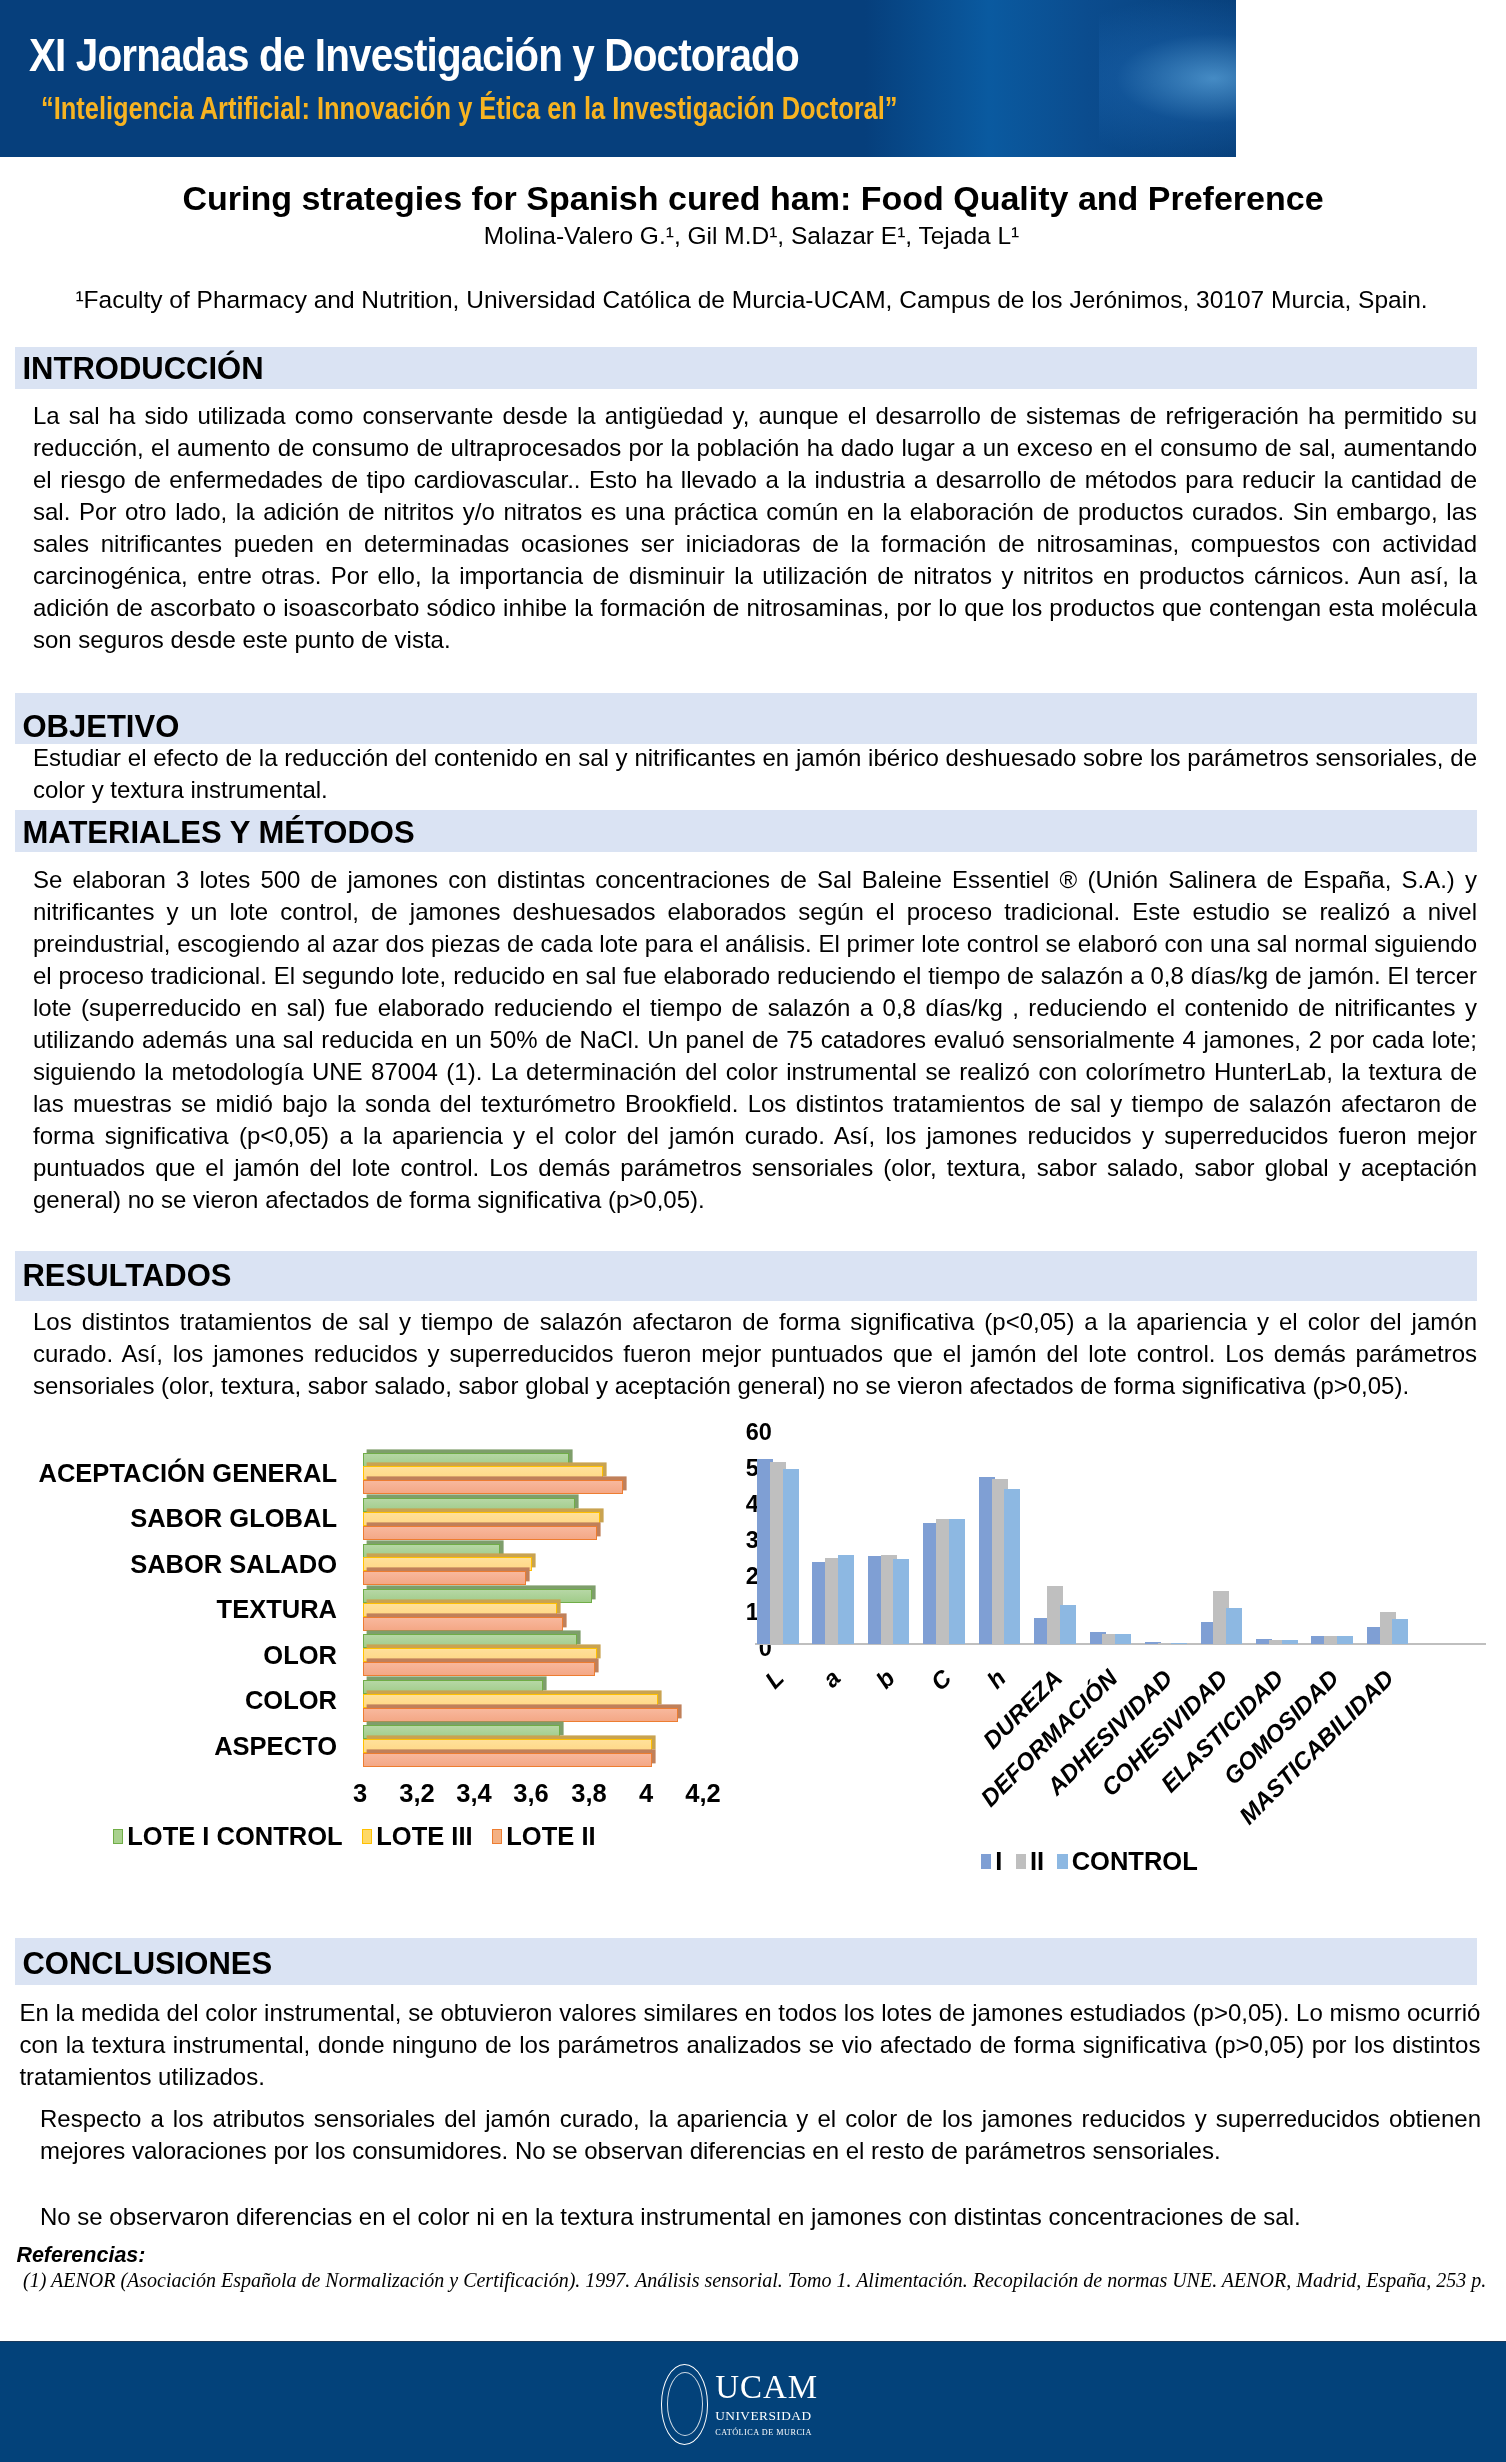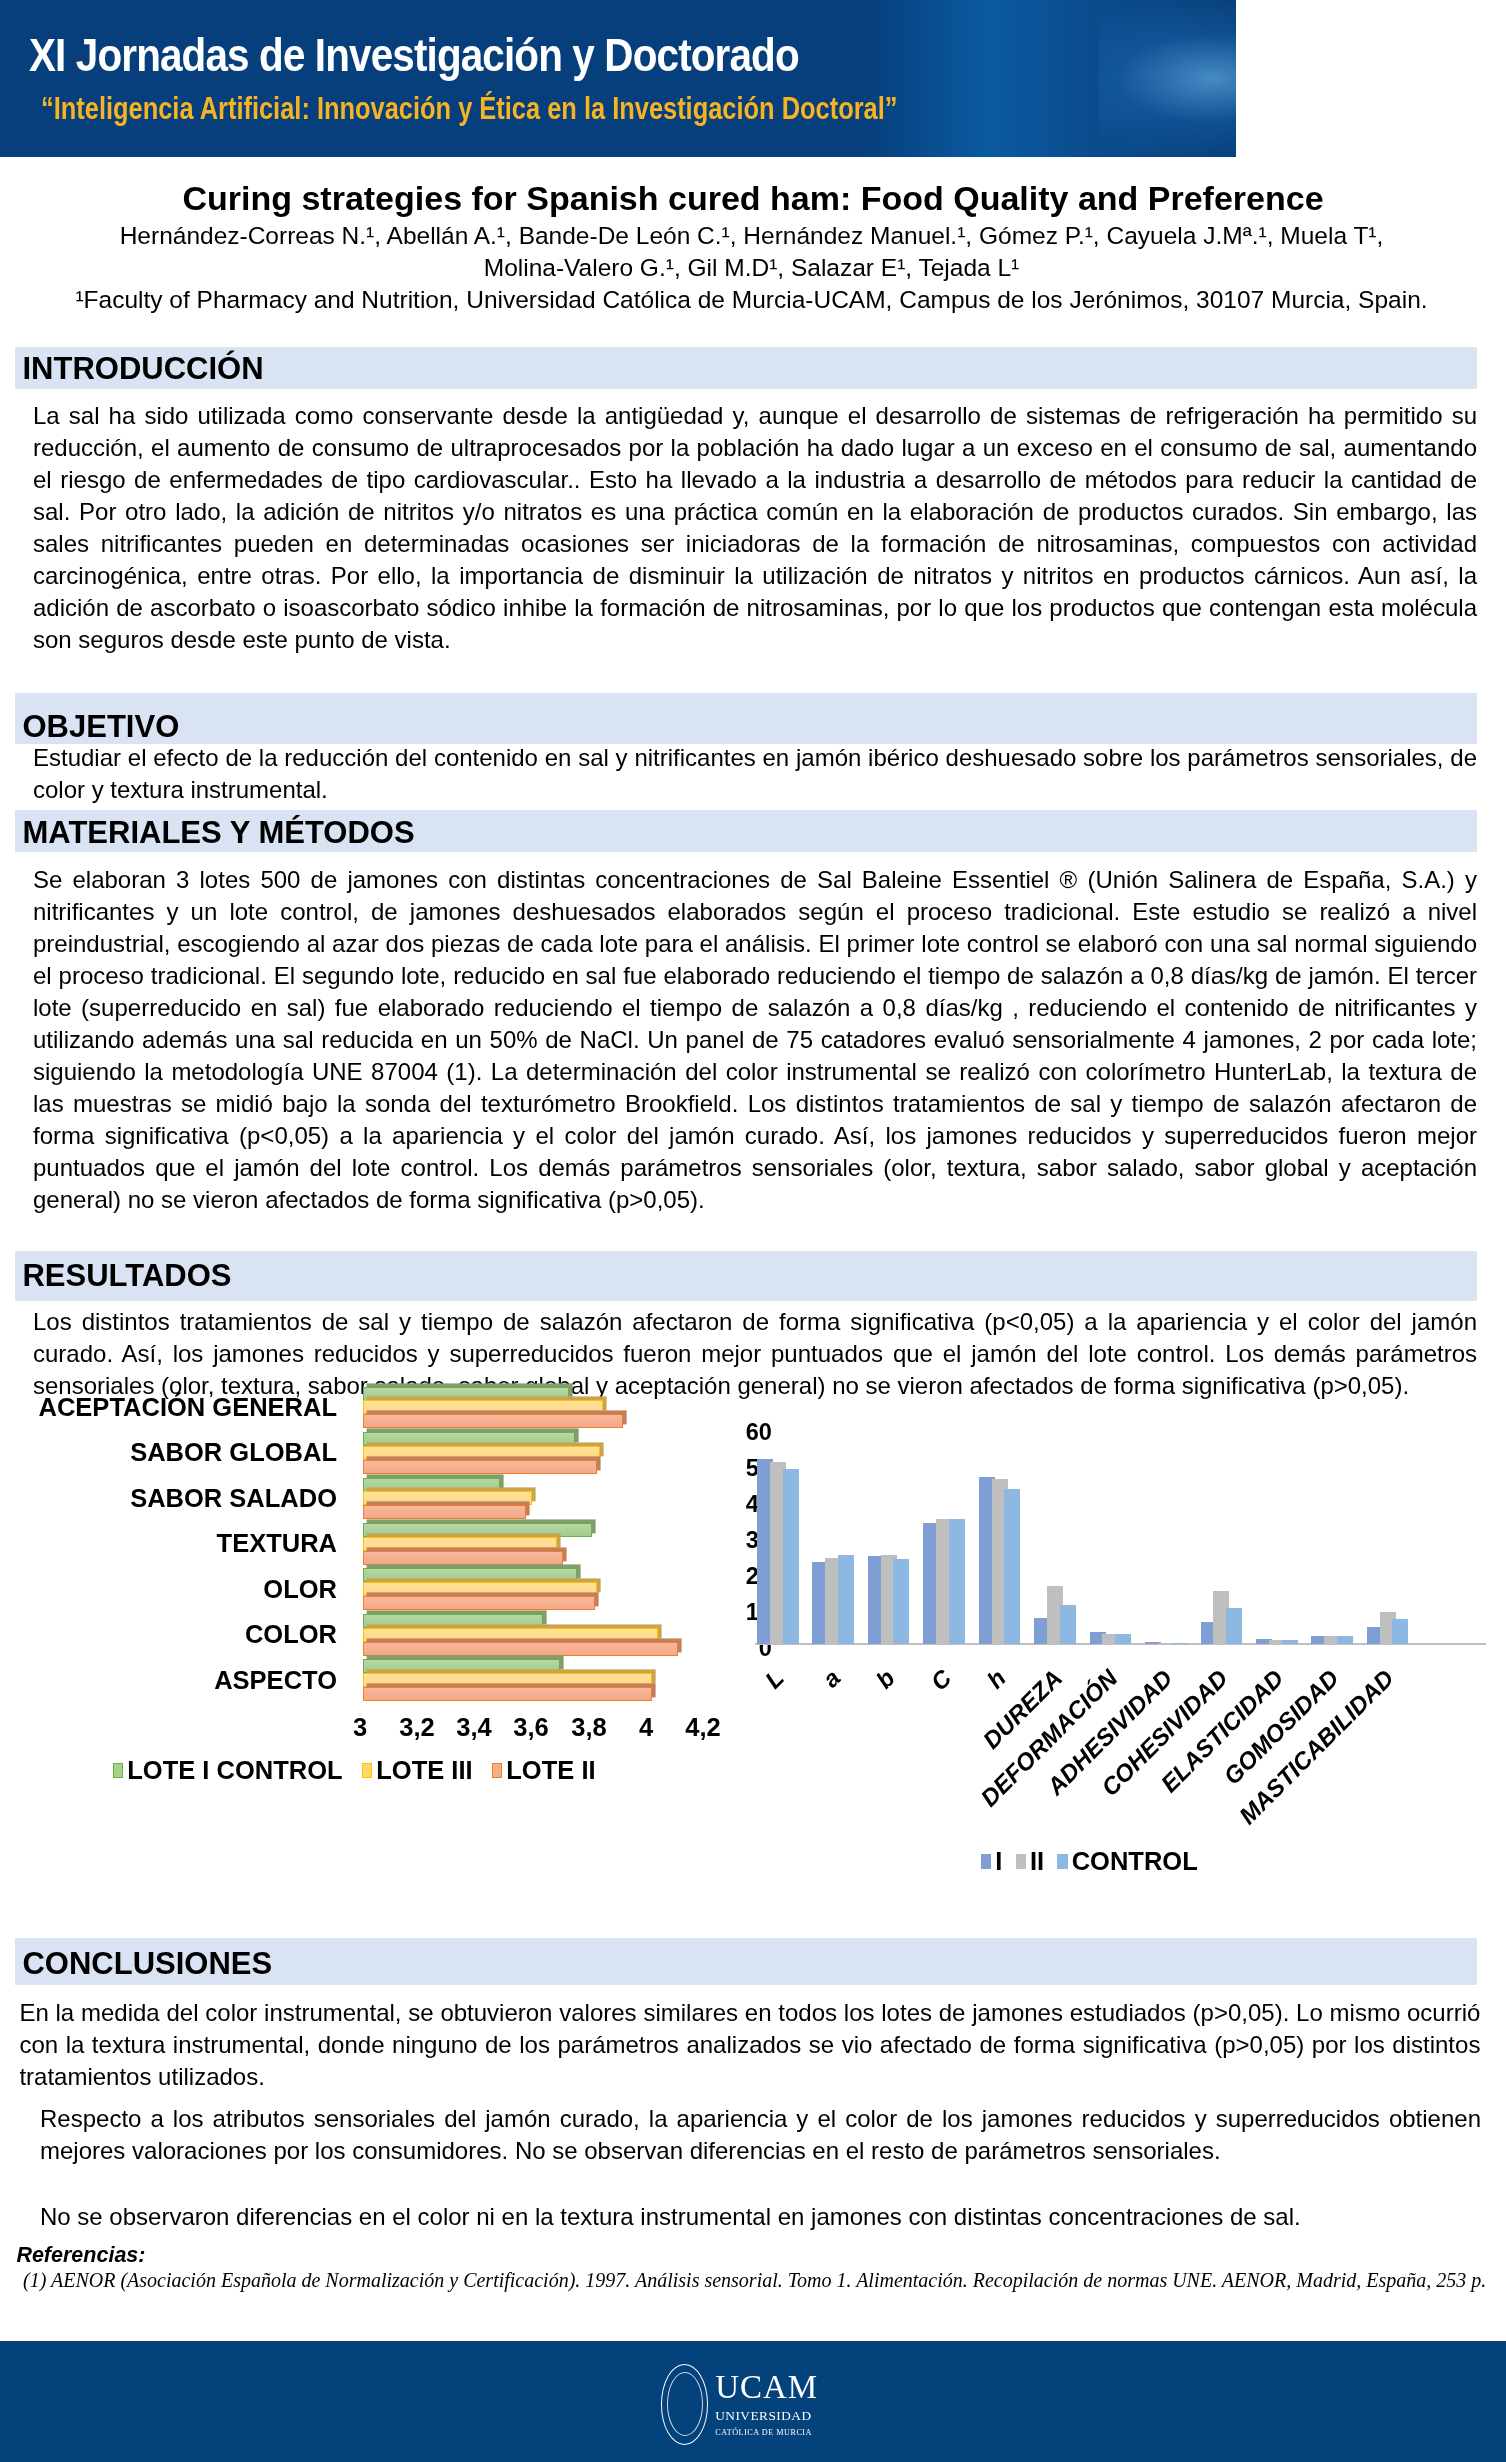--- a/index.html
+++ b/index.html
@@ -32,21 +32,21 @@
   .title { position: absolute; left: 0; top: 179px; width: 1506px; text-align: center; font-size: 34px; font-weight: bold; }
   .authors { position: absolute; left: 41px; top: 220px; width: 1421px; text-align: center; font-size: 24.5px; line-height: 32px; }
   .affil { position: absolute; left: 41px; top: 284px; width: 1421px; text-align: center; font-size: 24.5px; line-height: 32px; }
 
   
   .band { position: absolute; left: 15.3px; width: 1462px; background: #dae3f3; }
   .band span { position: absolute; left: 7.2px; font-weight: bold; font-size: 31px; }
   .body-text { position: absolute; left: 33px; width: 1444px; font-size: 24px; line-height: 32px; text-align: justify; }
 
   
-  .fig1 { position: absolute; left: 0; top: 1360px; width: 746px; height: 506px; }
+  .fig1 { position: absolute; left: 0; top: 1426px; width: 746px; height: 506px; }
   .fig1 .cat-label { position: absolute; right: 409px; font-size: 25.5px; font-weight: bold; text-align: right; white-space: nowrap; }
   .fig1 .bar { position: absolute; height: 14px; }
   .fig1 .bar.green { background: linear-gradient(#b6d7a5, #a1cc8a); border: 1px solid #70ad47; box-shadow: 3.6px -3.6px 0 #7e9e6b; }
   .fig1 .bar.yellow { background: linear-gradient(#ffe09a, #ffd885); border: 1px solid #ffc000; box-shadow: 3.6px -3.6px 0 #c9a350; }
   .fig1 .bar.orange { background: linear-gradient(#f8b89d, #f4a886); border: 1px solid #ed7d31; box-shadow: 3.6px -3.6px 0 #c0805a; }
   .fig1 .tick { position: absolute; top: 353px; font-size: 25.5px; font-weight: bold; transform: translateX(-50%); }
   .legend1 { position: absolute; left: 113px; top: 396px; display: flex; gap: 19.4px; font-size: 25.5px; font-weight: bold; }
   .legend1 .item, .legend2 .item { display: flex; align-items: center; gap: 4.1px; }
   .swatch { display: inline-block; width: 10.2px; height: 14.3px; }
   .caption { position: absolute; font-style: italic; font-size: 20.4px; line-height: 25.5px; }
@@ -87,21 +87,20 @@
     <div class="txt">
       <span class="ucam">UCAM</span>
       <span class="uni">UNIVERSIDAD</span>
       <span class="cat">CATÓLICA DE MURCIA</span>
     </div>
   </div>
 </div>
 
 <div class="title">Curing strategies for Spanish cured ham: Food Quality and Preference</div>
 <div class="authors">
-  <div>Hernández-Correas N.¹, Abellán A.¹, Bande-De León C.¹, Hernández Manuel.¹, Gómez P.¹, Cayuela J.Mª.¹, Muela T¹,</div>
   <div>Molina-Valero G.¹, Gil M.D¹, Salazar E¹, Tejada L¹</div>
 </div>
 <div class="affil">¹Faculty of Pharmacy and Nutrition, Universidad Católica de Murcia-UCAM, Campus de los Jerónimos, 30107 Murcia, Spain.</div>
 
 <div class="band" style="top:347px;height:42px;">
   <span style="top:4.1px;">INTRODUCCIÓN</span>
 </div>
 <div class="body-text" style="top:400px;">La sal ha sido utilizada como conservante desde la antigüedad y, aunque el desarrollo de sistemas de refrigeración ha permitido su reducción, el aumento de consumo de ultraprocesados por la población ha dado lugar a un exceso en el consumo de sal, aumentando el riesgo de enfermedades de tipo cardiovascular.. Esto ha llevado a la industria a desarrollo de métodos para reducir la cantidad de sal. Por otro lado, la adición de nitritos y/o nitratos es una práctica común en la elaboración de productos curados. Sin embargo, las sales nitrificantes pueden en determinadas ocasiones ser iniciadoras de la formación de nitrosaminas, compuestos con actividad carcinogénica, entre otras. Por ello, la importancia de disminuir la utilización de nitratos y nitritos en productos cárnicos. Aun así, la adición de ascorbato o isoascorbato sódico inhibe la formación de nitrosaminas, por lo que los productos que contengan esta molécula son seguros desde este punto de vista.</div>
 
 <div class="band" style="top:693px;height:51px;">

